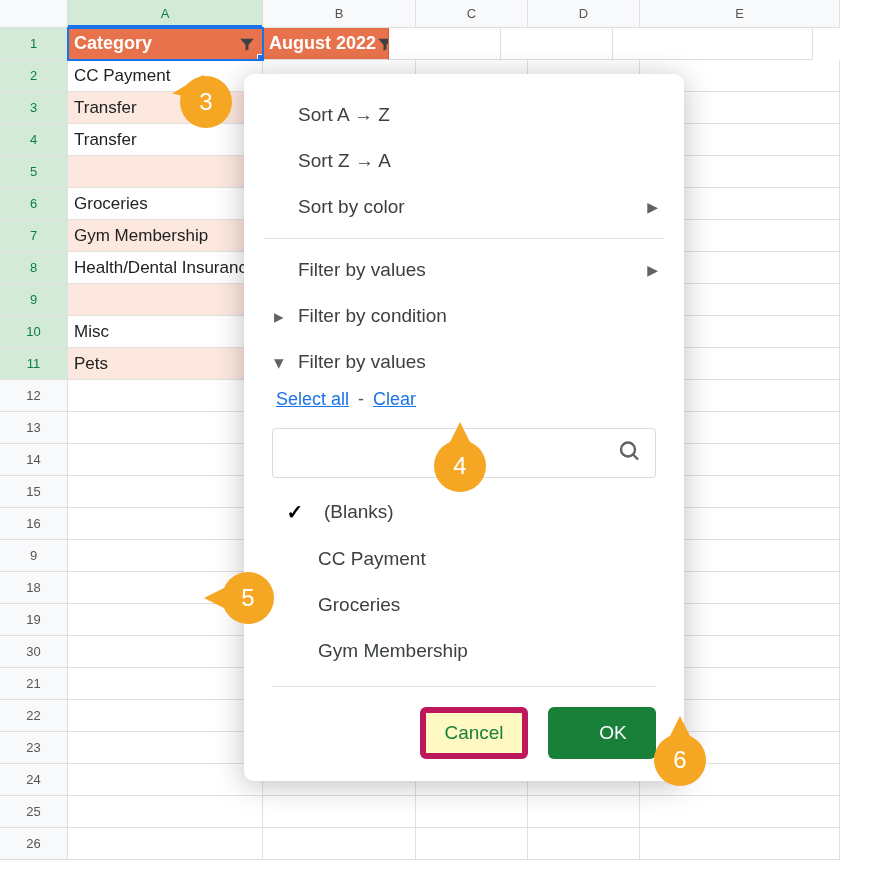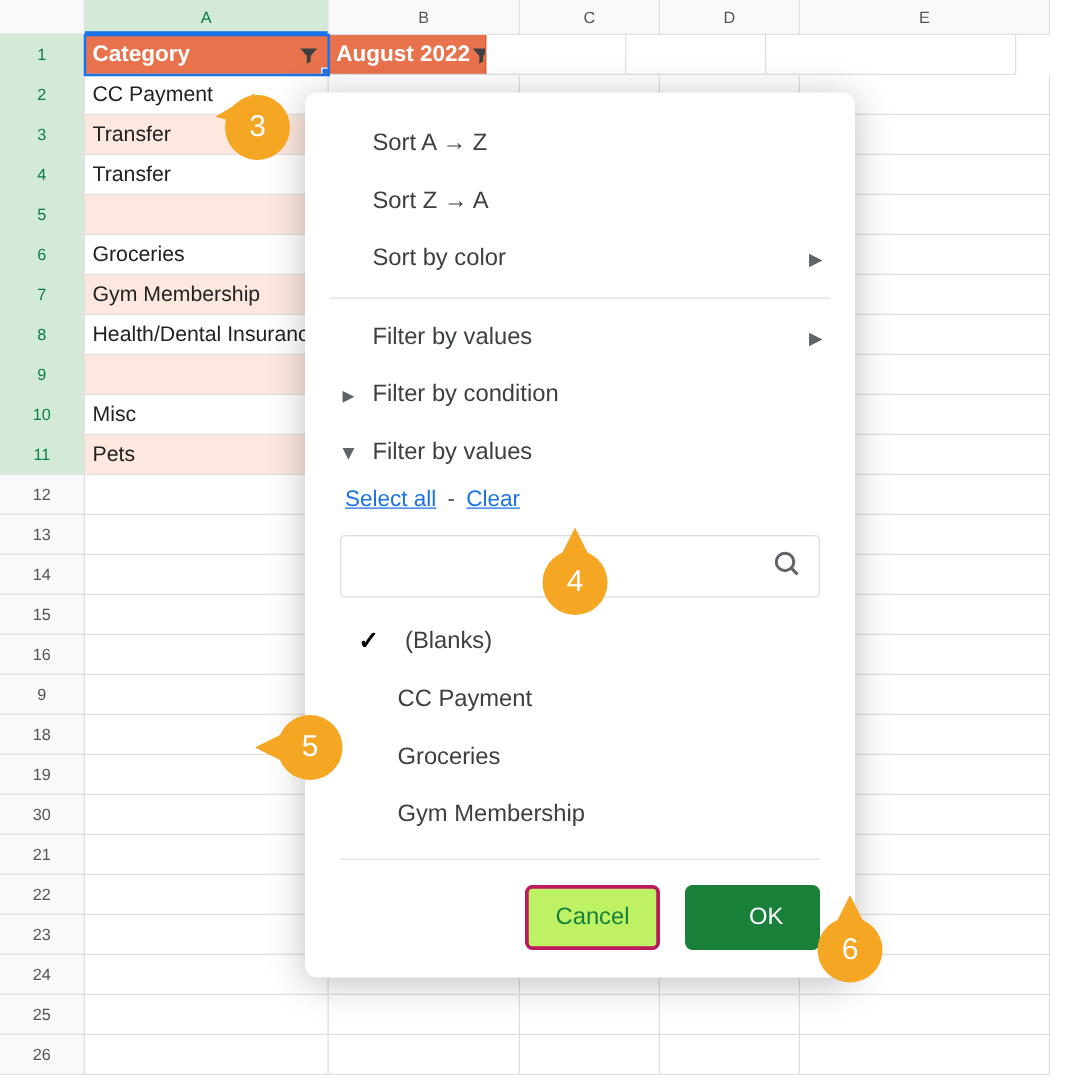--- a/index.html
+++ b/index.html
@@ -231,22 +231,22 @@
     border-radius: 6px;
     font-size: 19px;
     font-weight: 500;
     display: flex;
     align-items: center;
     justify-content: center;
     cursor: pointer;
     border: none;
   }
   .btn-cancel {
-    background: #bef264;
-    border: 3px solid #be185d;
+    background: #fef9c3;
+    border: 6px solid #be185d;
     color: #188038;
   }
   .btn-ok {
     background: #188038;
     color: #fff;
     padding-left: 28px;
   }
   
   .values-list::-webkit-scrollbar { width: 10px; }
   .values-list::-webkit-scrollbar-thumb { background:#bdbdbd; border-radius:5px; }

